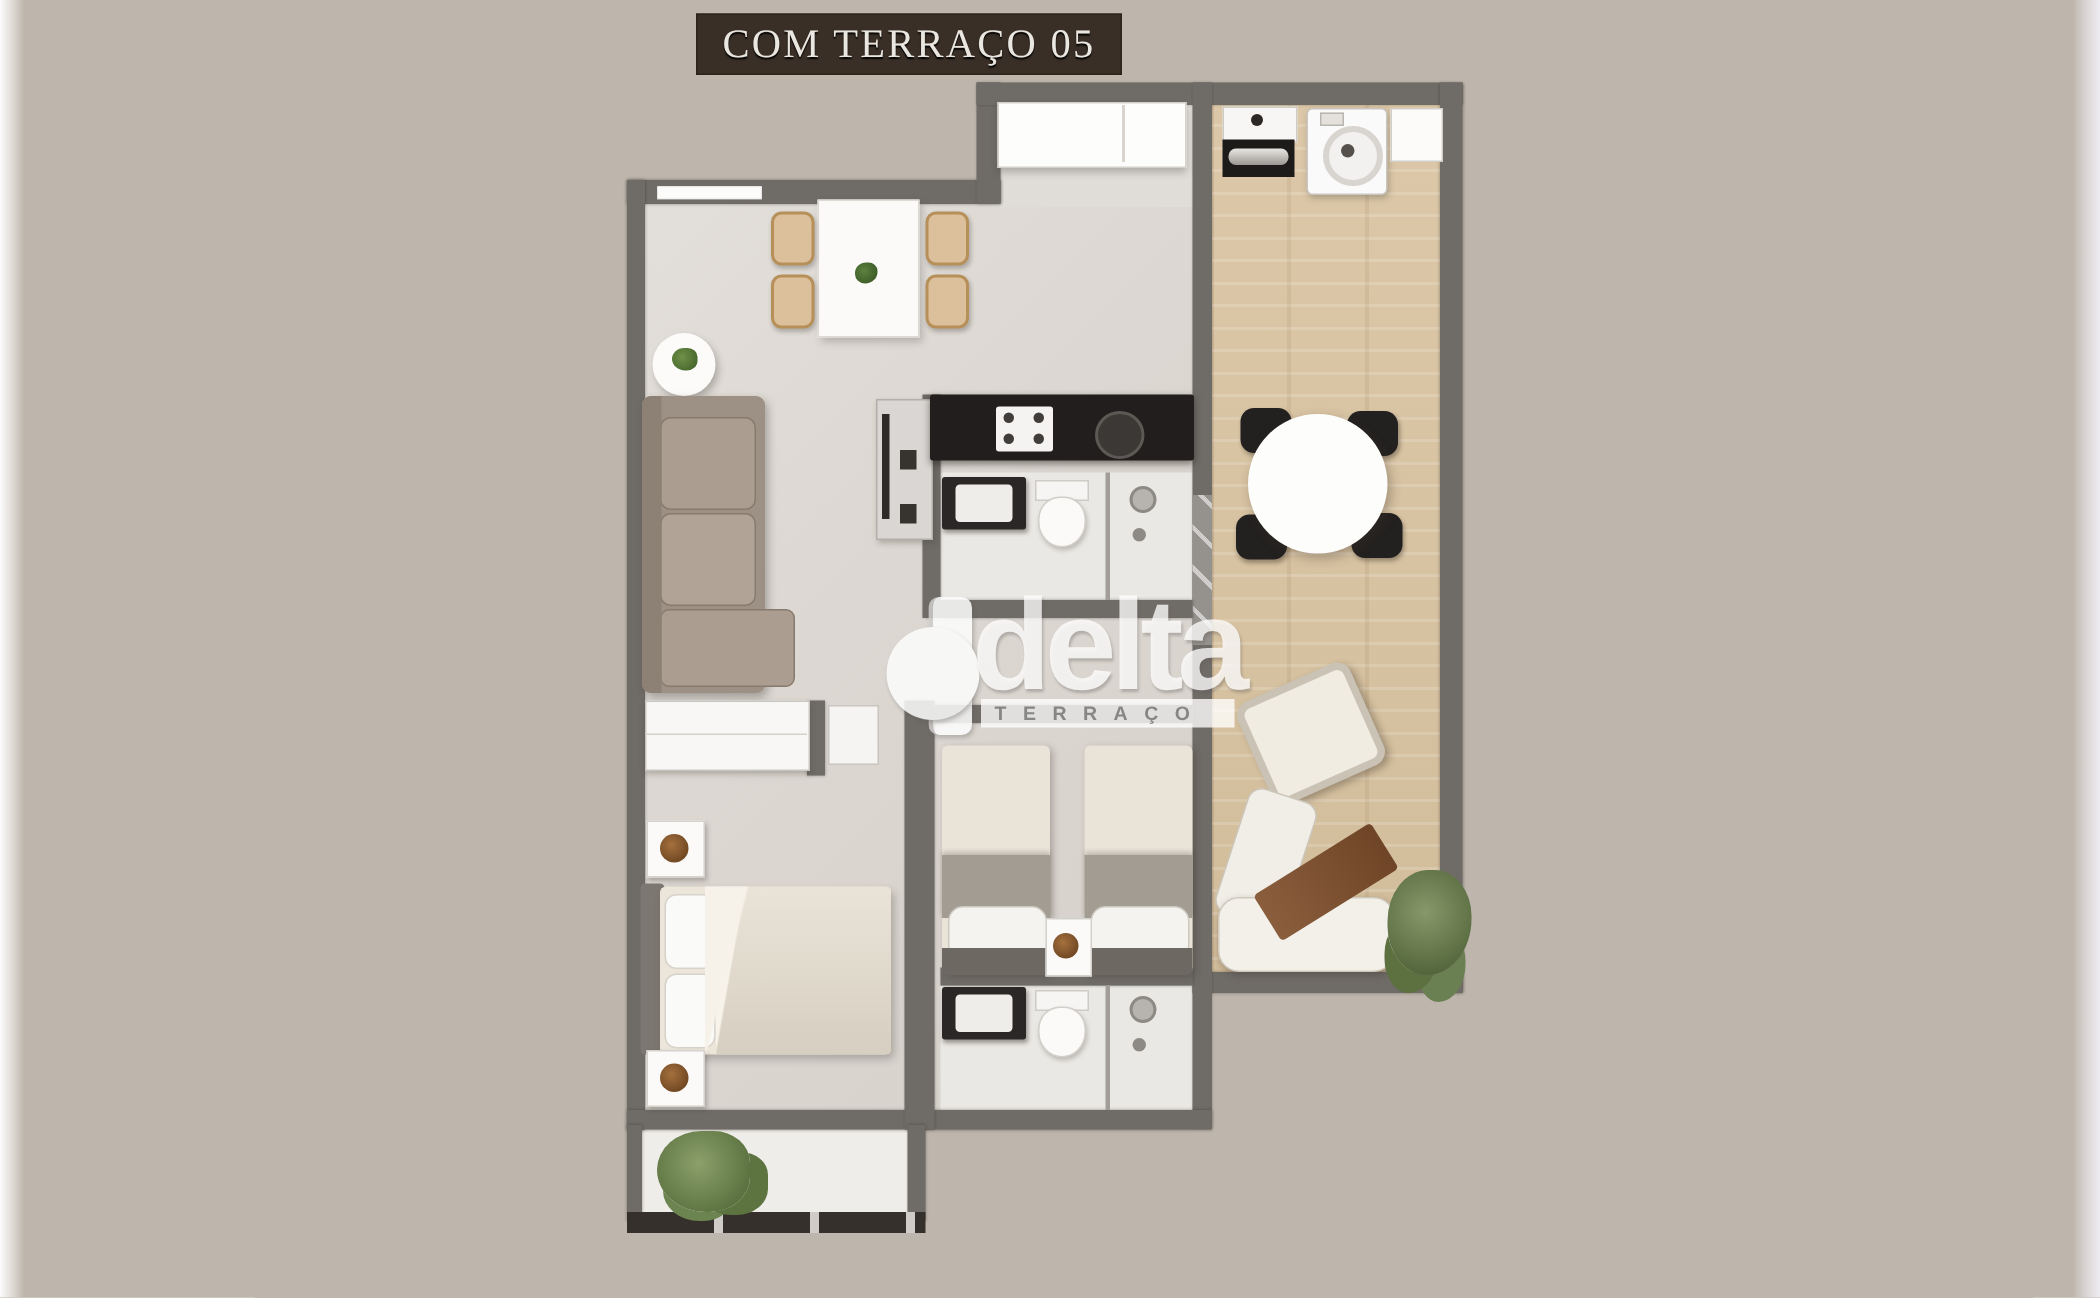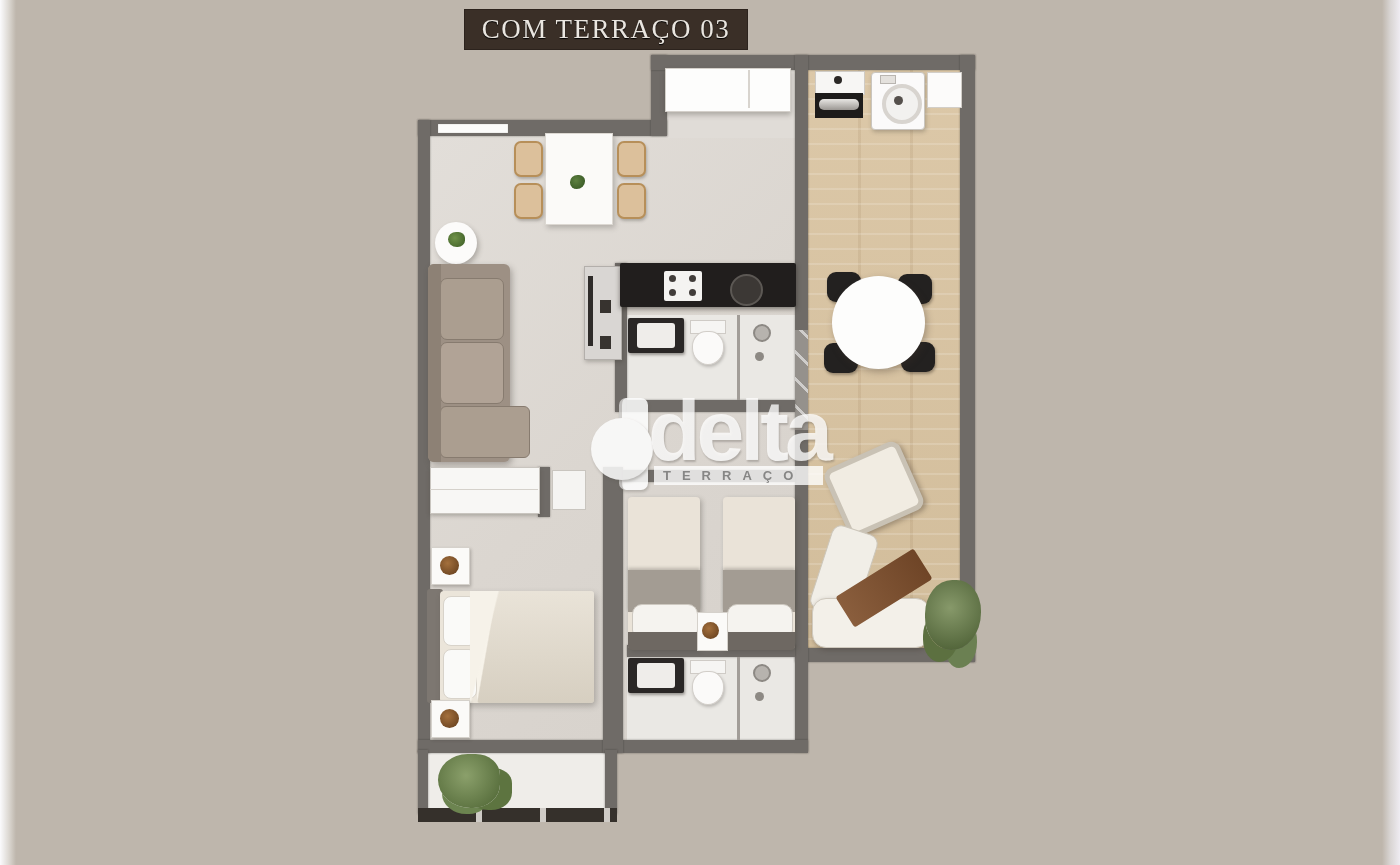--- a/index.html
+++ b/index.html
@@ -169,21 +169,21 @@
      letter-spacing:11px;line-height:17px;padding:1px 0 1px 9px;}
 </style>
 </head>
 <body>
 
 <div class="canvas">
 
   <div class="abs edge-left"></div>
   <div class="abs edge-right"></div>
 
-  <div class="abs banner">COM TERRAÇO 03</div>
+  <div class="abs banner">COM TERRAÇO 05</div>
 
   <div class="abs floor floor-main"></div>
   <div class="abs floor-kitchen-top"></div>
   <div class="abs floor-bath bath1-floor"></div>
   <div class="abs floor-bath bath2-floor"></div>
   <div class="abs balcony-floor"></div>
   <div class="abs terrace-floor"></div>
 
   <div class="abs wall w-topleft"></div>
   <div class="abs wall w-step"></div>

